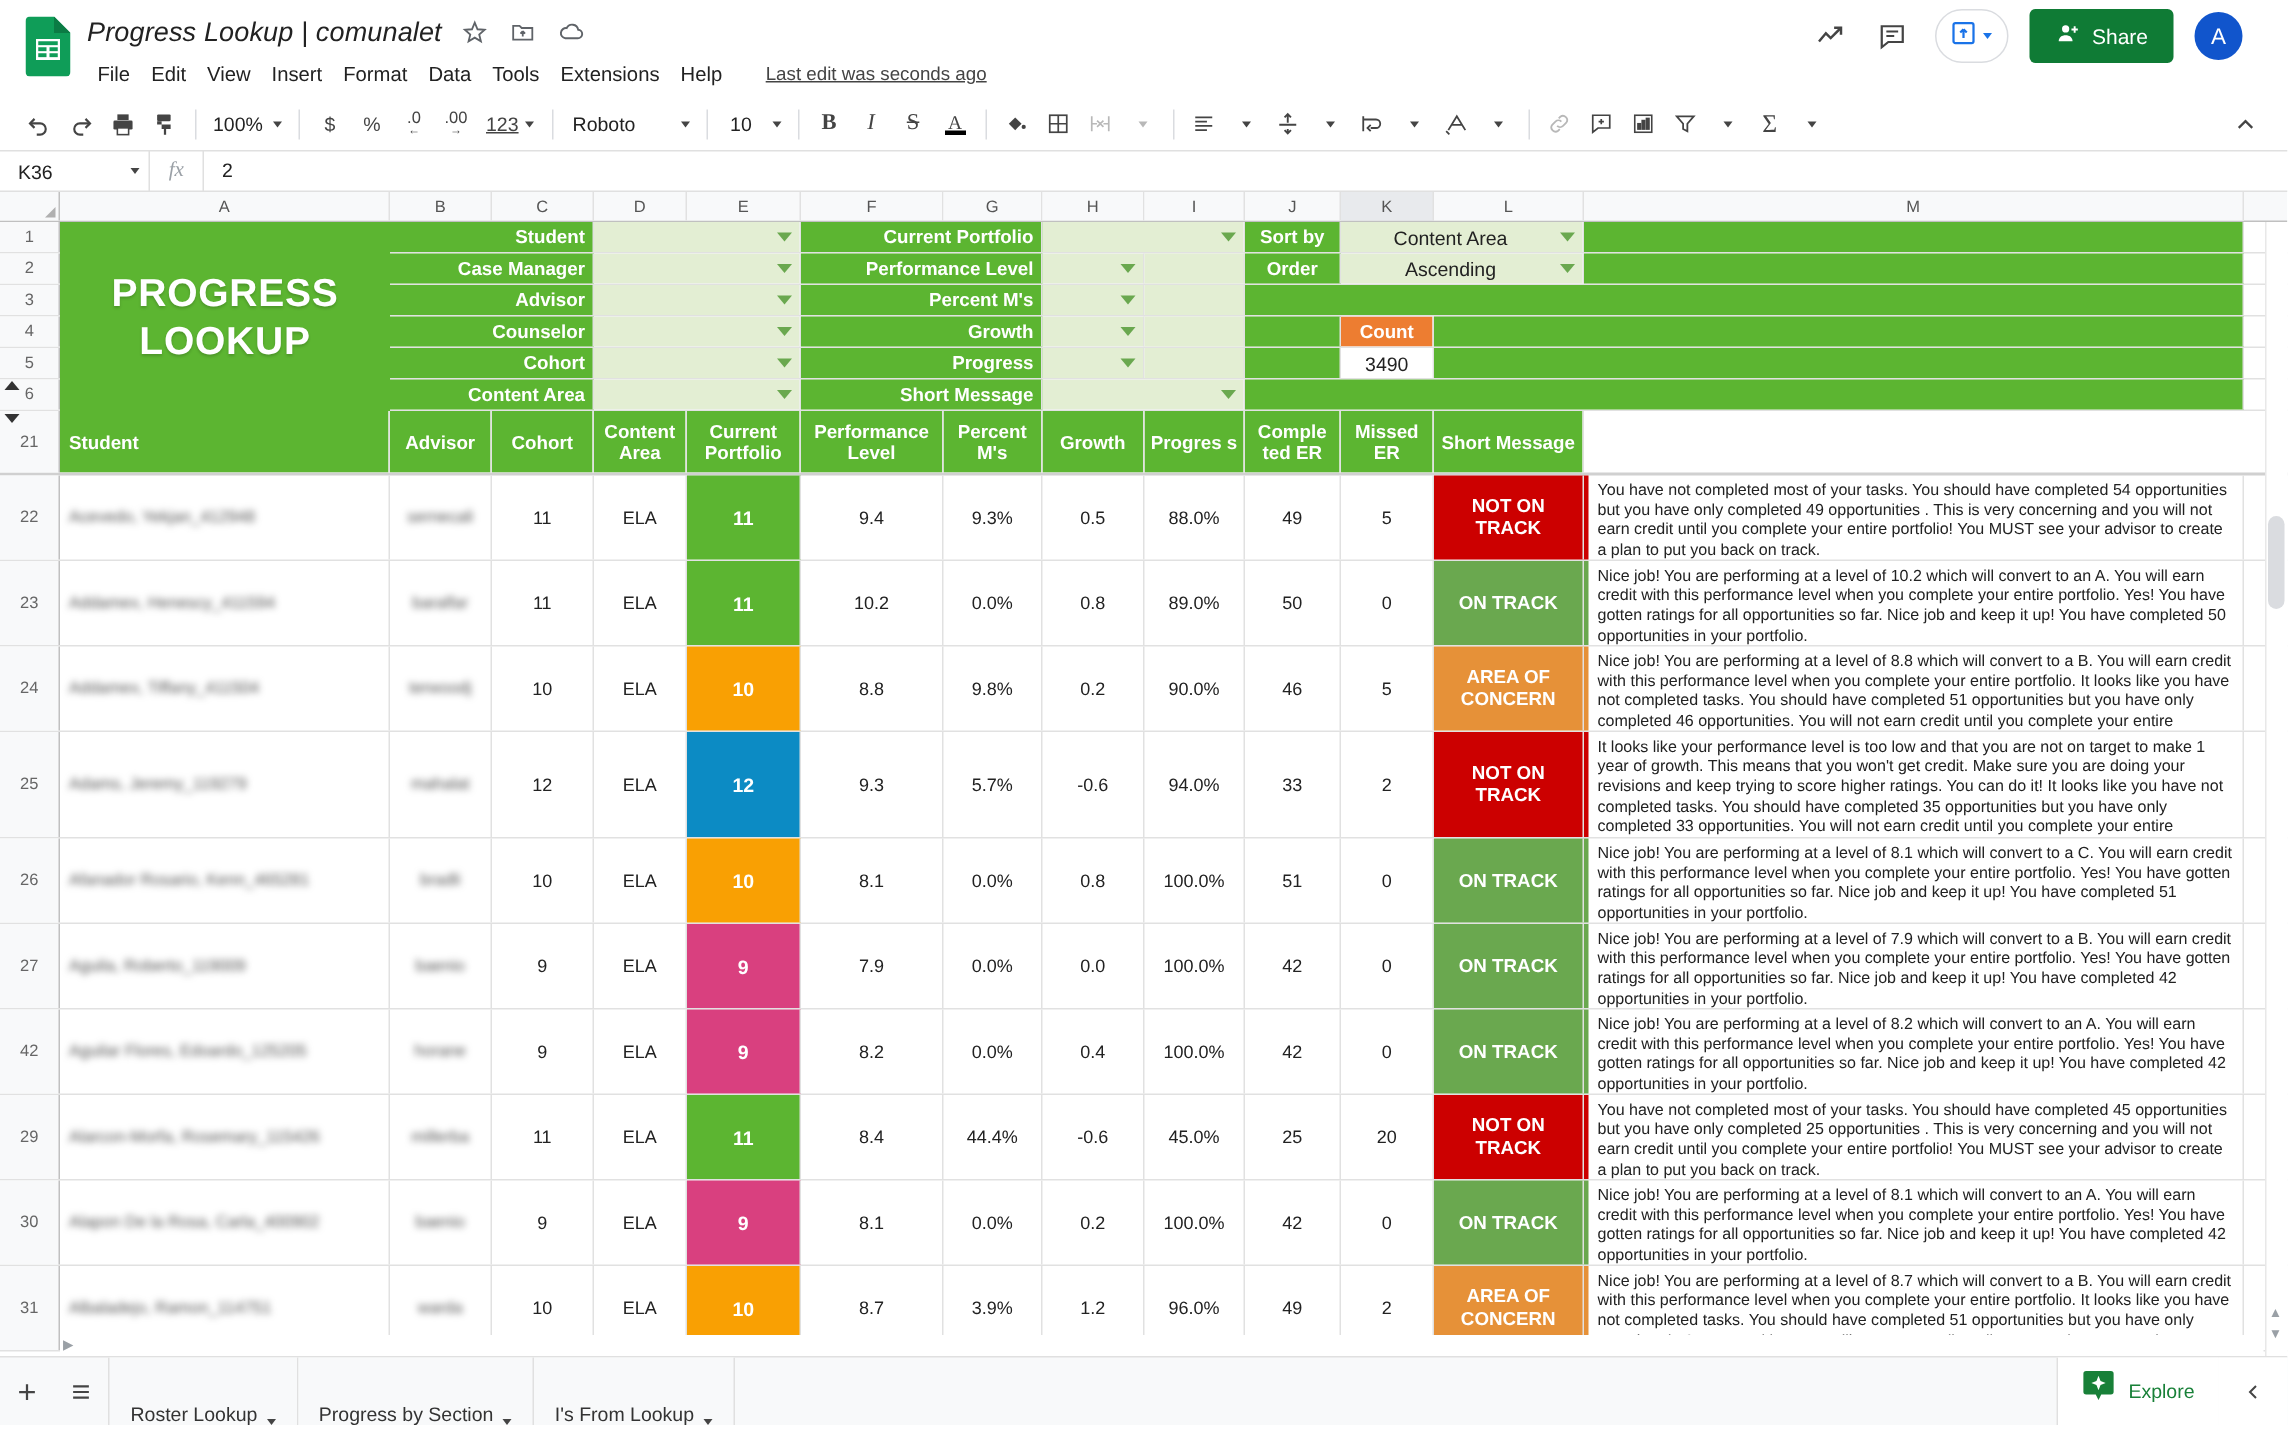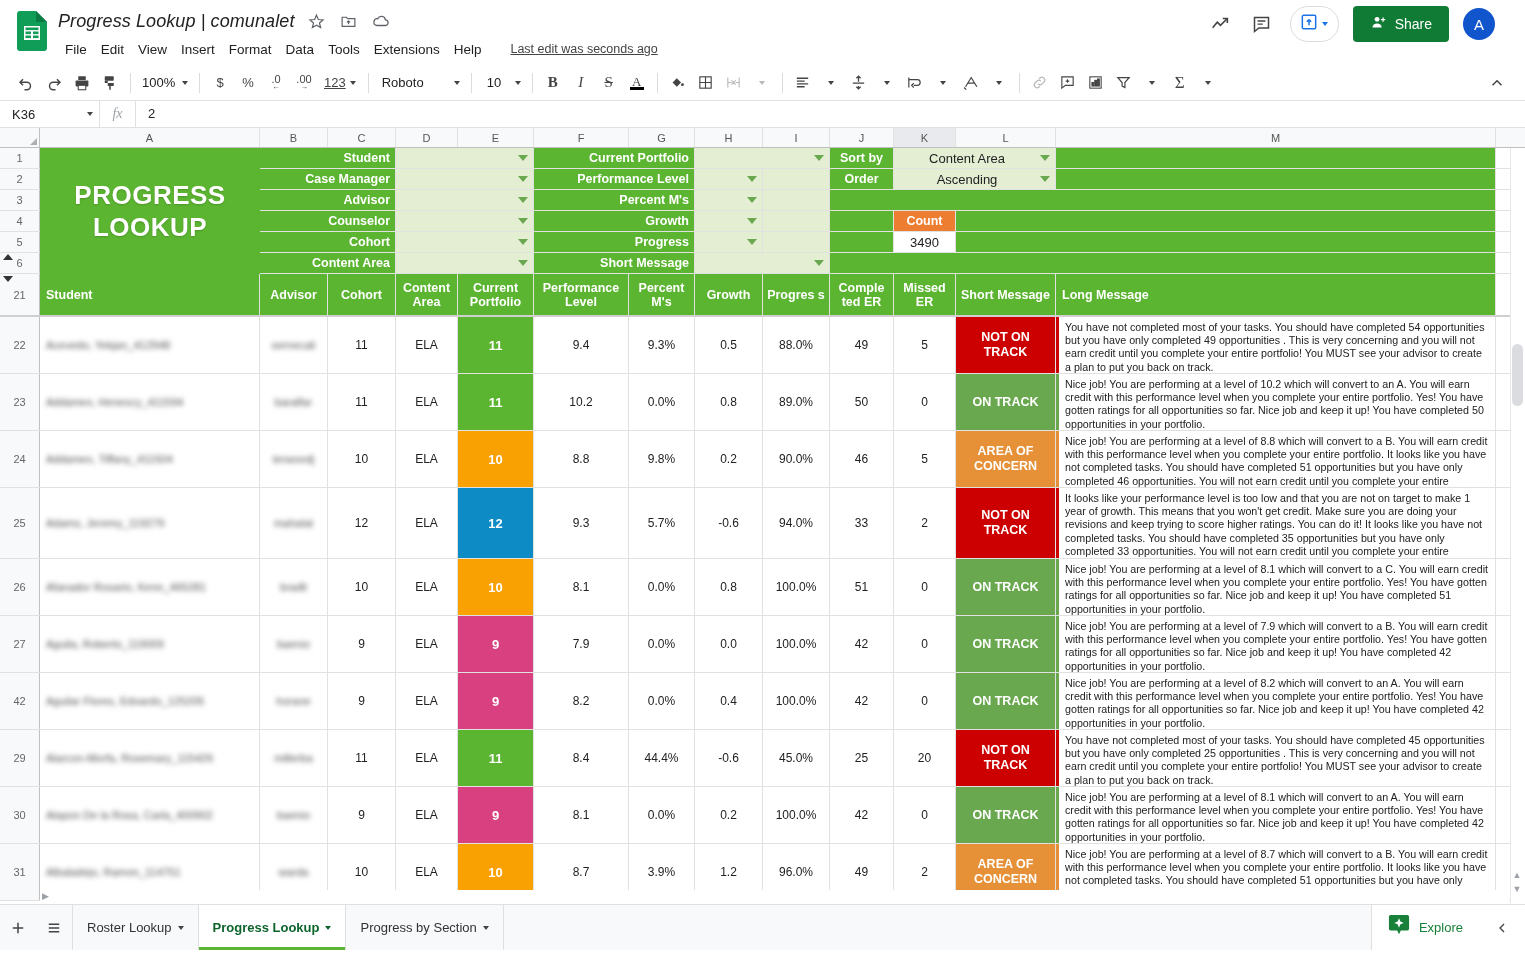--- a/index.html
+++ b/index.html
@@ -80,21 +80,21 @@
 
   .vscroll { position:absolute; right:2px; top:196px; width:11px; height:62px; background:#dadce0; border-radius:6px; }
   .vs-track { position:absolute; right:0px; top:20px; bottom:0; width:15px; background:#fff; border-left:1px solid #e8e8e8; }
   .vs-btn { position:absolute; right:2px; width:12px; height:12px; color:#9aa0a6; font-size:9px; text-align:center; }
 
   .hscroll-area { position:absolute; left:40px; right:16px; bottom:0; height:14px; background:#fff; }
 
   
   .bottom { height: 46px; background:#f8f9fa; border-top:1px solid #e0e0e0; display:flex; align-items:stretch; position:relative; }
   .bb-icon { width:36px; display:flex; align-items:center; justify-content:center; color:#444; cursor:pointer; }
-  .sheet-tab { display:flex; align-items:center; gap:6px; padding: 0 14px; font-size:13px; color:#333; border-right:1px solid #e0e0e0; cursor:pointer; background:#f8f9fa; position:relative; }
+  .sheet-tab { display:flex; align-items:flex-end; gap:6px; padding: 0 14px; font-size:13px; color:#333; border-right:1px solid #e0e0e0; cursor:pointer; background:#f8f9fa; position:relative; }
   .sheet-tab:first-of-type { border-left:1px solid #e0e0e0; }
   .sheet-tab.active { background:#fff; color:#0d652d; font-weight:bold; }
   .sheet-tab.active::after { content:''; position:absolute; left:0; right:0; bottom:0; height:3px; background:#5cb531; }
   .explore { position:absolute; right:46px; top:0; bottom:0; display:flex; align-items:center; gap:9px; background:#fff; padding: 0 16px; border-left:1px solid #e0e0e0; cursor:pointer; }
   .explore-label { font-size:13px; color:#188038; }
   .bottom-right-arrow { position:absolute; right:0; top:0; bottom:0; width:46px; display:flex; align-items:center; justify-content:center; color:#444; cursor:pointer; background:#fff; }
 </style>
 </head>
 <body>
 
@@ -584,23 +584,20 @@
         </div>
       <div class="cell" style="width:64px">
           <div class="th">Comple ted ER</div>
         </div>
       <div class="cell" style="width:62px">
           <div class="th">Missed ER</div>
         </div>
       <div class="cell" style="width:100px">
           <div class="th">Short Message</div>
         </div>
-      <div class="cell" style="width:440px">
-          <div class="th left">Long Message</div>
-        </div>
     </div>
 
     <div id="data-rows">
         <div class="row" style="height: 57px;">
           <div class="rh">22</div>
           <div class="cell" style="width: 220px;">
             <div class="dcell blur left">Acevedo, Yekjan_412948</div>
           </div>
           <div class="cell" style="width: 68px;">
             <div class="dcell blur">sernecali</div>
@@ -1043,26 +1040,26 @@
   <div class="bb-icon">
     <svg width="18" height="18" viewBox="0 0 24 24" fill="none" stroke="#444" stroke-width="1.9">
         <path d="M5 7h14M5 12h14M5 17h14"></path>
       </svg>
   </div>
   <div id="sheet-tabs" style="display:flex">
       <div class="sheet-tab">
         <span>Roster Lookup</span>
         <span class="caret"></span>
       </div>
-      <div class="sheet-tab active">
-        <span>Progress Lookup</span>
-        <span class="caret" style="border-top-color: rgb(13, 101, 45);"></span>
+      <div class="sheet-tab">
+        <span>Progress by Section</span>
+        <span class="caret"></span>
       </div>
       <div class="sheet-tab">
-        <span>Progress by Section</span>
+        <span>I's From Lookup</span>
         <span class="caret"></span>
       </div>
     </div>
   <div class="explore">
     <span>
       <svg width="22" height="24" viewBox="0 0 24 26">
           <path d="M3 1h18a2 2 0 0 1 2 2v13a2 2 0 0 1-2 2h-7l-2 4-2-4H3a2 2 0 0 1-2-2V3a2 2 0 0 1 2-2z" fill="#188038"></path>
           <path d="M12 4.5l1.5 3.7 3.7 1.5-3.7 1.5L12 15l-1.5-3.8L6.8 9.7l3.7-1.5z" fill="#fff"></path>
         </svg>
     </span>

